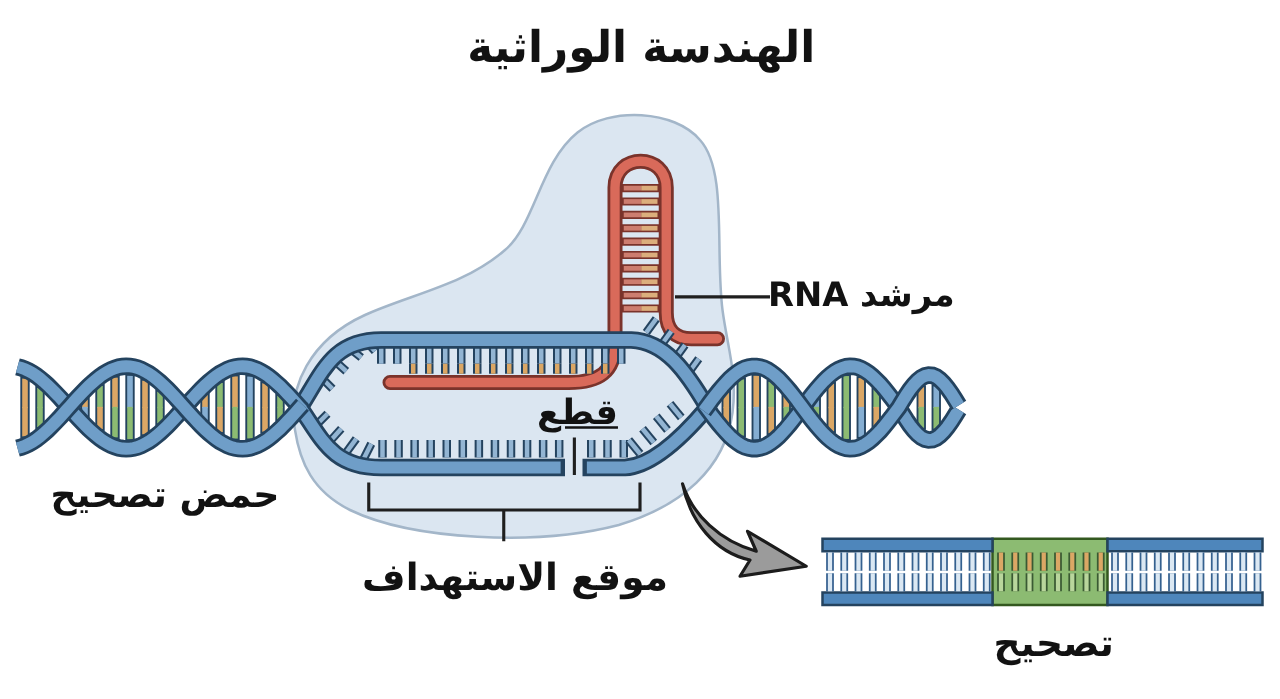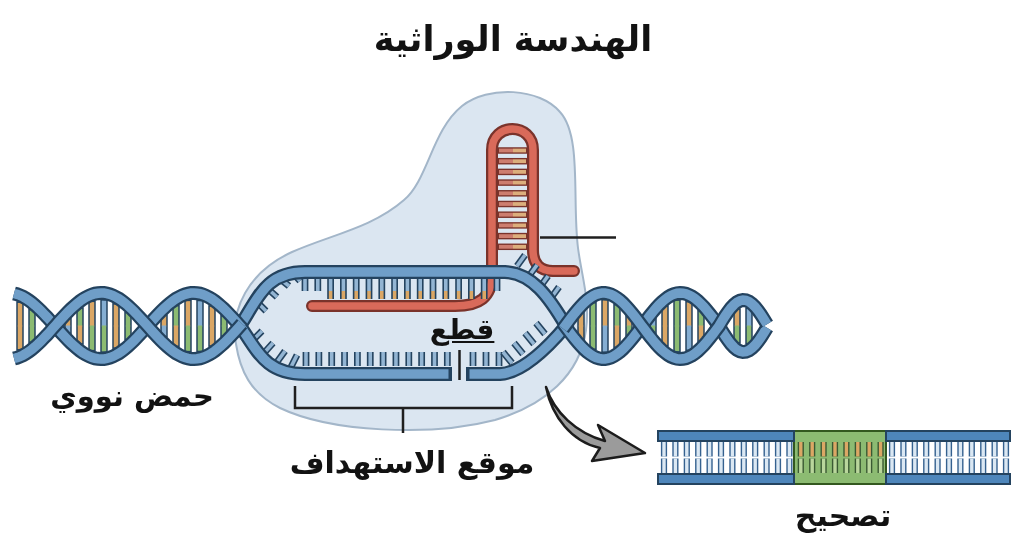--- a/index.html
+++ b/index.html
@@ -412,17 +412,18 @@
         <line x1="994.5999999999993" y1="458.5" x2="994.5999999999993" y2="473" stroke="#35618f" stroke-width="6.2"></line>
         <line x1="994.5999999999993" y1="458.5" x2="994.5999999999993" y2="473" stroke="#dbe8f3" stroke-width="3.4"></line>
         <line x1="1005.9999999999993" y1="442" x2="1005.9999999999993" y2="456.5" stroke="#35618f" stroke-width="6.2"></line>
         <line x1="1005.9999999999993" y1="442" x2="1005.9999999999993" y2="456.5" stroke="#dbe8f3" stroke-width="3.4"></line>
         <line x1="1005.9999999999993" y1="458.5" x2="1005.9999999999993" y2="473" stroke="#35618f" stroke-width="6.2"></line>
         <line x1="1005.9999999999993" y1="458.5" x2="1005.9999999999993" y2="473" stroke="#dbe8f3" stroke-width="3.4"></line>
       </g>
   </svg>
 
   <div class="lbl title" style="left:513px;top:39px;" dir="rtl">الهندسة الوراثية</div>
-  <div class="lbl dna" style="left:132px;top:396px;" dir="rtl">حمض نووي</div>
+  <div class="lbl rna" style="left:689px;top:236px;" dir="rtl">مرشد RNA</div>
+  <div class="lbl dna" style="left:132px;top:396px;" dir="rtl">حمض تصحيح</div>
   <div class="lbl cut" style="left:462px;top:330px;text-decoration:underline;" dir="rtl">قطع</div>
   <div class="lbl target" style="left:412px;top:463px;" dir="rtl">موقع الاستهداف</div>
   <div class="lbl fix" style="left:843px;top:516px;" dir="rtl">تصحيح</div>
 </div>
 
 </body></html>

